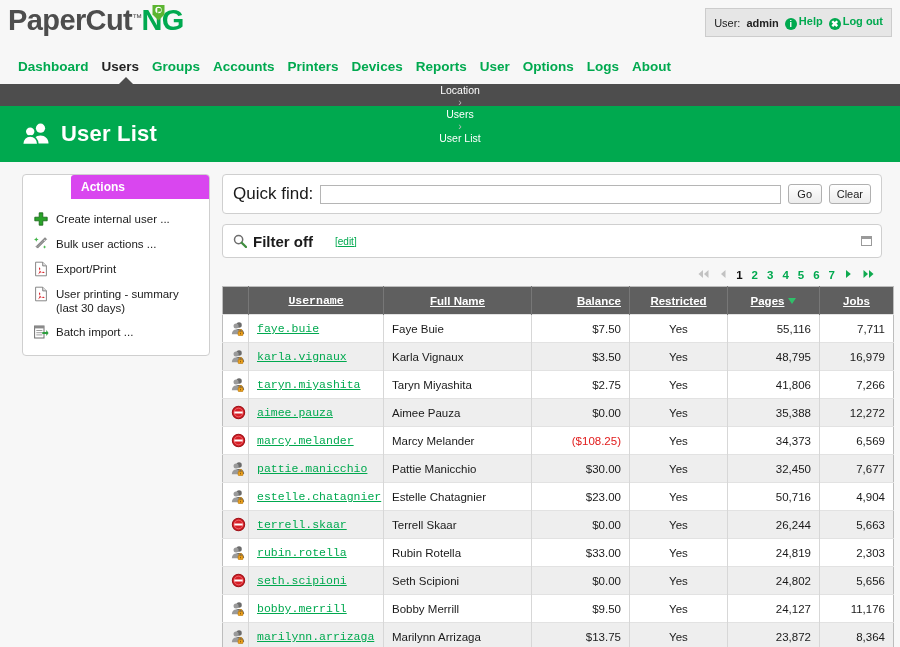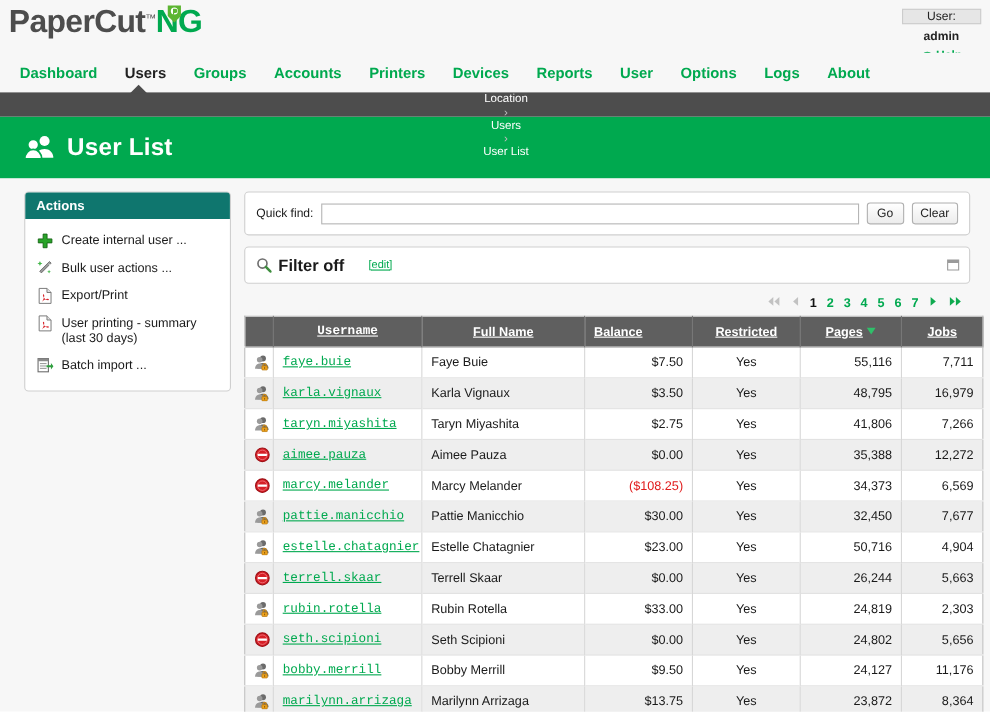--- a/index.html
+++ b/index.html
@@ -40,30 +40,29 @@
   }
   .leaf {
     position: absolute;
     left: 151px; top: 4px;
     width: 15px; height: 17px;
   }
 
   .userbar {
     position: absolute;
     right: 8px; top: 8px;
-    height: 14px;
+    height: 29px;
     background: #e6e6e6;
     border: 1px solid #cccccc;
     display: flex;
     align-items: center;
     gap: 6px;
     padding: 0 8px;
     font-size: 11px;
     color: #222;
-    flex-direction: column;
   }
   .userbar .uname { font-weight: bold; }
   .userbar a {
     color: #00a94f;
     font-weight: bold;
     text-decoration: none;
     font-size: 11px;
   }
   .ibadge {
     display: inline-block;
@@ -93,21 +92,21 @@
   }
 
   
   .nav {
     position: relative;
     height: 36px;
     background: #f7f7f7;
     display: flex;
     align-items: center;
     padding-left: 18px;
-    gap: 25px;
+    gap: 13px;
   }
   .nav a {
     color: #00a94f;
     font-size: 13.5px;
     font-weight: bold;
     text-decoration: none;
     white-space: nowrap;
   }
   .nav a.active { color: #222222; }
 
@@ -160,26 +159,27 @@
   }
 
   
   .panel {
     width: 188px;
     background: #ffffff;
     border: 1px solid #cfcfcf;
     border-radius: 4px;
   }
   .panel-title {
-    background: #0f766e;
+    background: #d946ef;
     color: #ffffff;
     font-size: 12px;
     font-weight: bold;
     padding: 5px 10px;
     border-radius: 3px 3px 0 0;
+    margin-left: 48px;
   }
   .panel-body { padding: 8px 6px 10px 6px; }
   .action {
     display: flex;
     align-items: flex-start;
     gap: 7px;
     padding: 5px 4px;
     text-decoration: none;
     color: #1a1a1a;
     font-size: 11.5px;
@@ -200,21 +200,21 @@
     border-radius: 4px;
     margin-bottom: 10px;
   }
 
   .quickfind {
     display: flex;
     align-items: center;
     padding: 9px 10px;
     height: 38px;
   }
-  .qf-label { font-size: 11px; color: #1a1a1a; margin-right: 7px; }
+  .qf-label { font-size: 17px; color: #1a1a1a; margin-right: 7px; }
   .qf-input {
     flex: 1;
     height: 19px;
     border: 1px solid #b5b5b5;
     background: #ffffff;
     font-size: 11px;
     padding: 0 4px;
     font-family: "Liberation Sans", sans-serif;
   }
   .btn {
@@ -497,21 +497,21 @@
             </svg>
         </a>
       </div>
 
       <table class="grid">
         <thead>
           <tr>
             <th class="c-ico"></th>
             <th class="c-user"><span class="hlink">Username</span></th>
             <th class="c-full"><span class="hlink">Full Name</span></th>
-            <th class="c-bal" style="text-align:left"><span class="hlink">Balance</span></th>
+            <th class="c-bal" style="text-align:right"><span class="hlink">Balance</span></th>
             <th class="c-res"><span class="hlink">Restricted</span></th>
             <th class="c-pages" style="text-align:center"><span class="hlink">Pages</span><span class="sort-caret"></span></th>
             <th class="c-jobs" style="text-align:center"><span class="hlink">Jobs</span></th>
           </tr>
         </thead>
         <tbody id="grid-body">
             <tr>
               <td class="c-ico"><svg class="rowico" viewBox="0 0 16 16">
                   <circle cx="8.6" cy="4.2" r="2.9" fill="#6b6b6b"></circle>
                   <path d="M3.2 13.8 c0-3.2 2.4-5.3 5.4-5.3 s5.4 2.1 5.4 5.3z" fill="#6b6b6b"></path>

